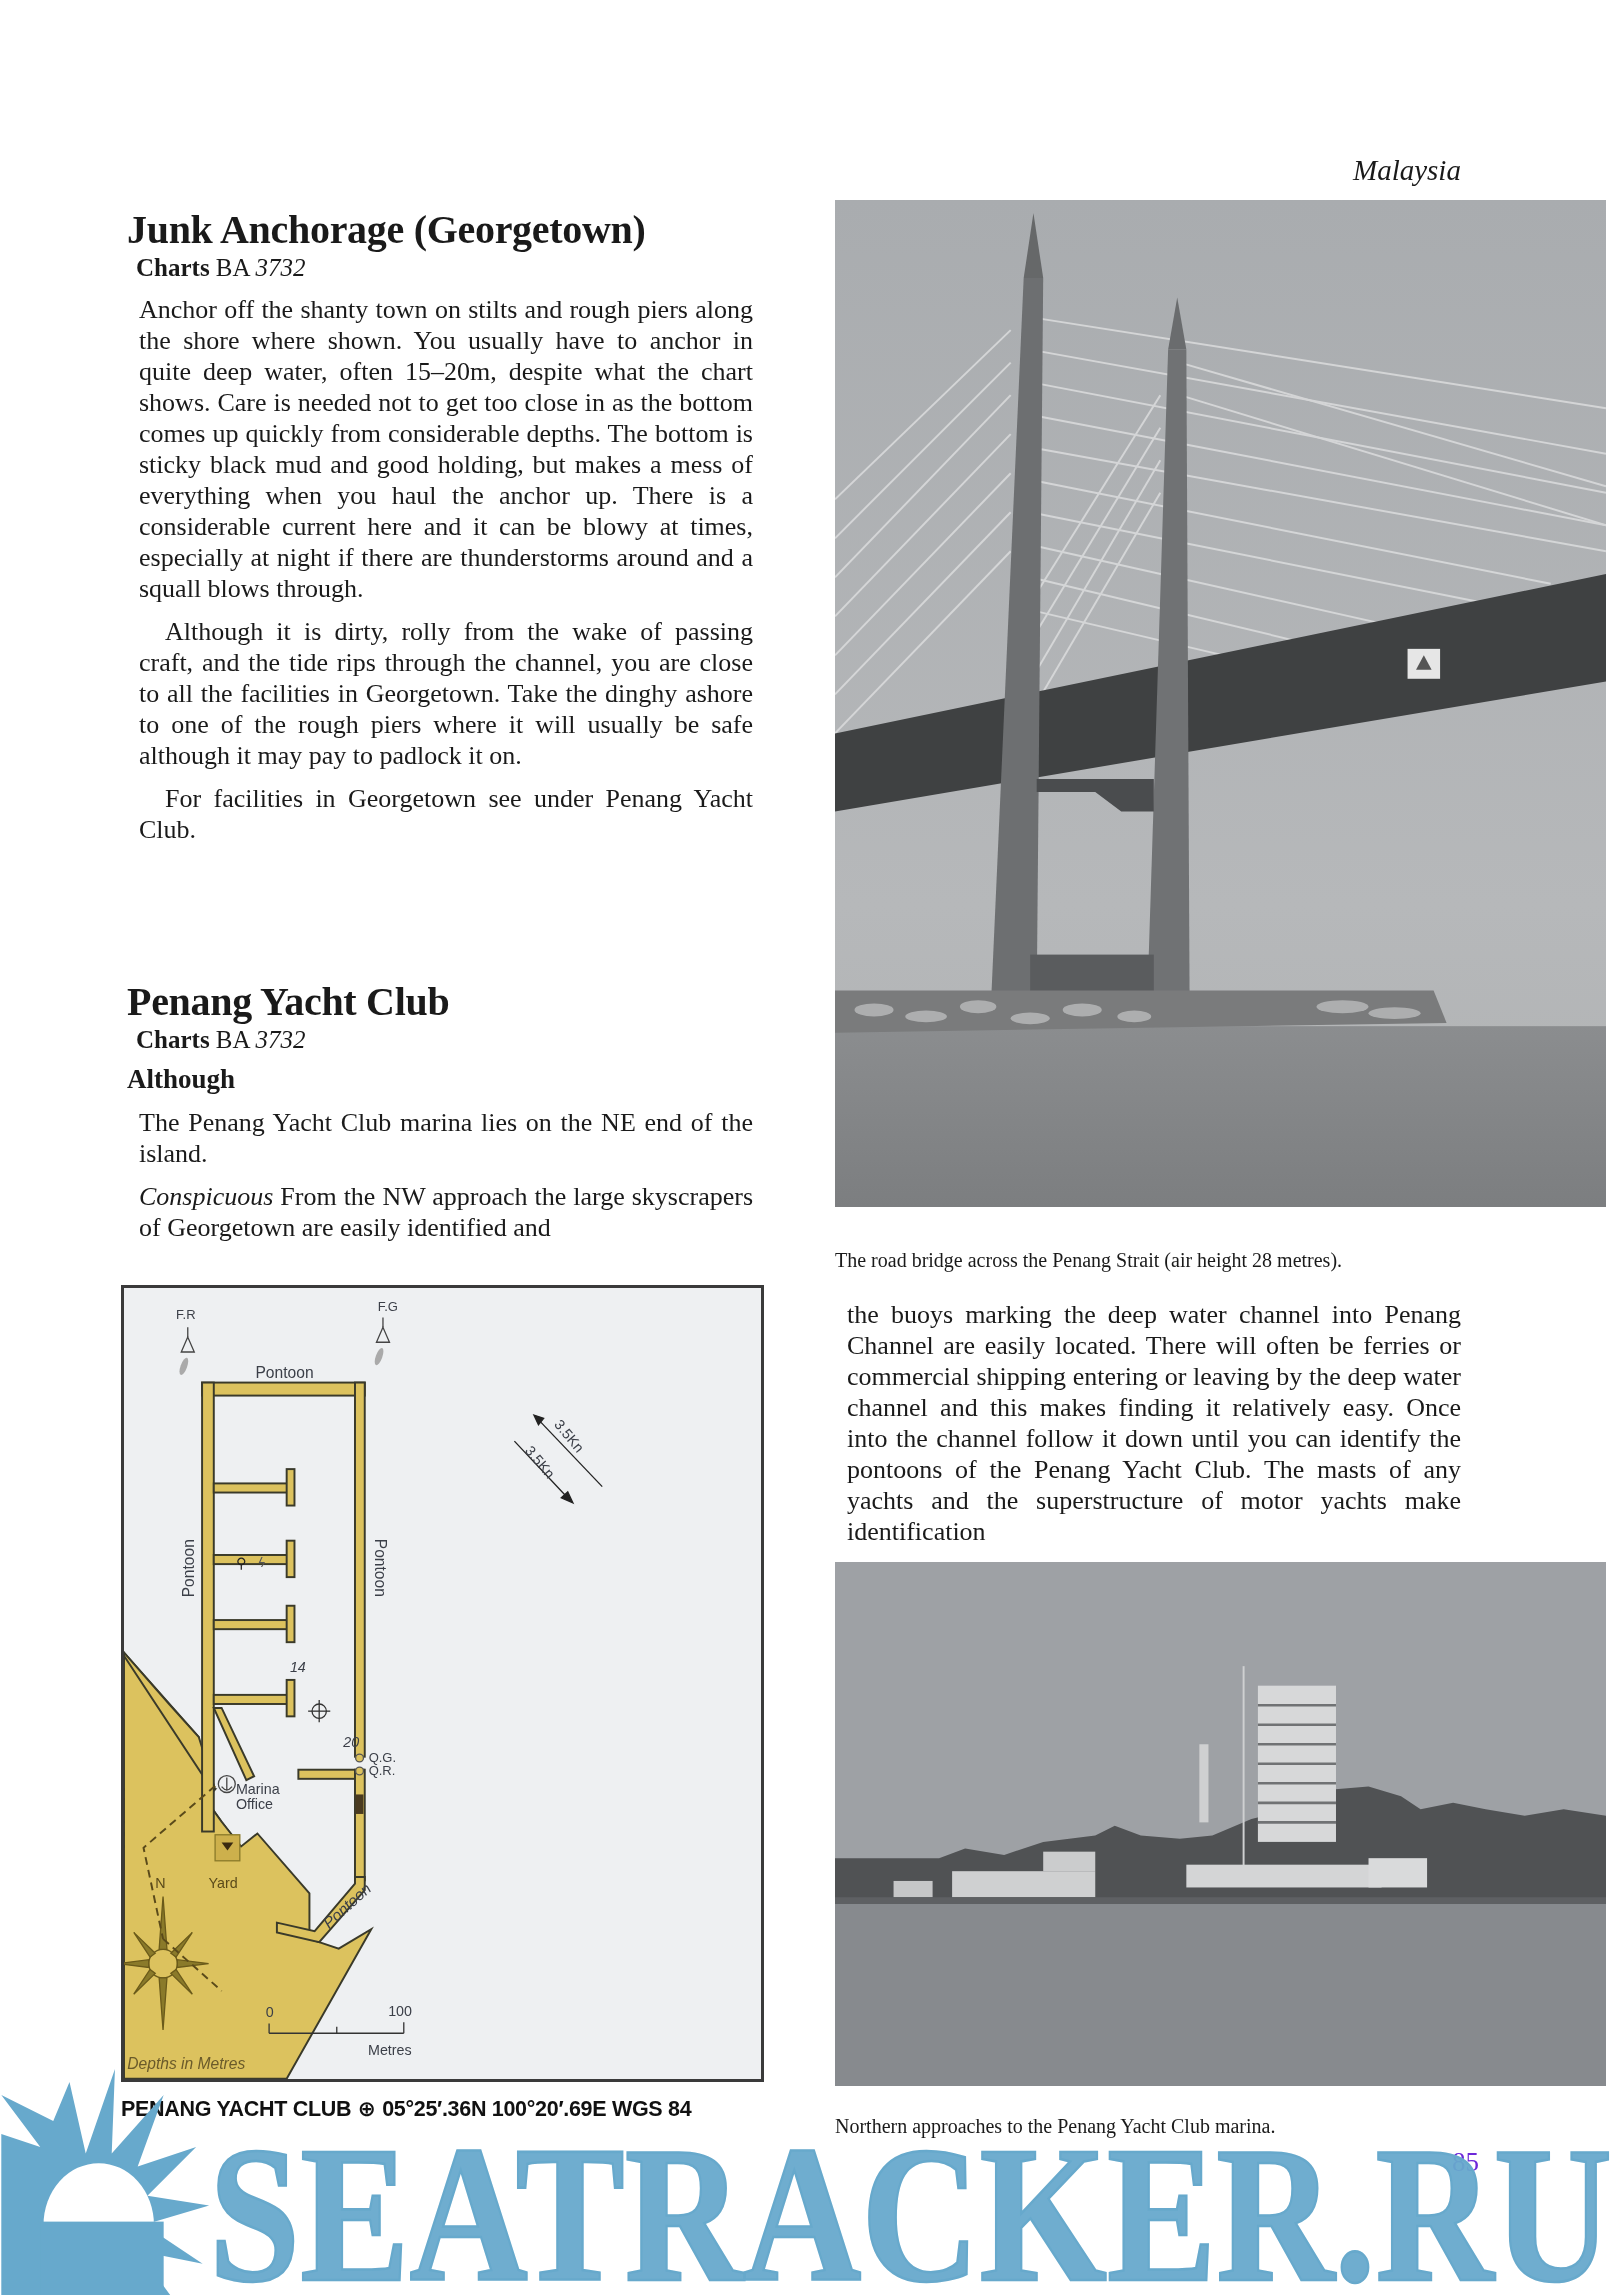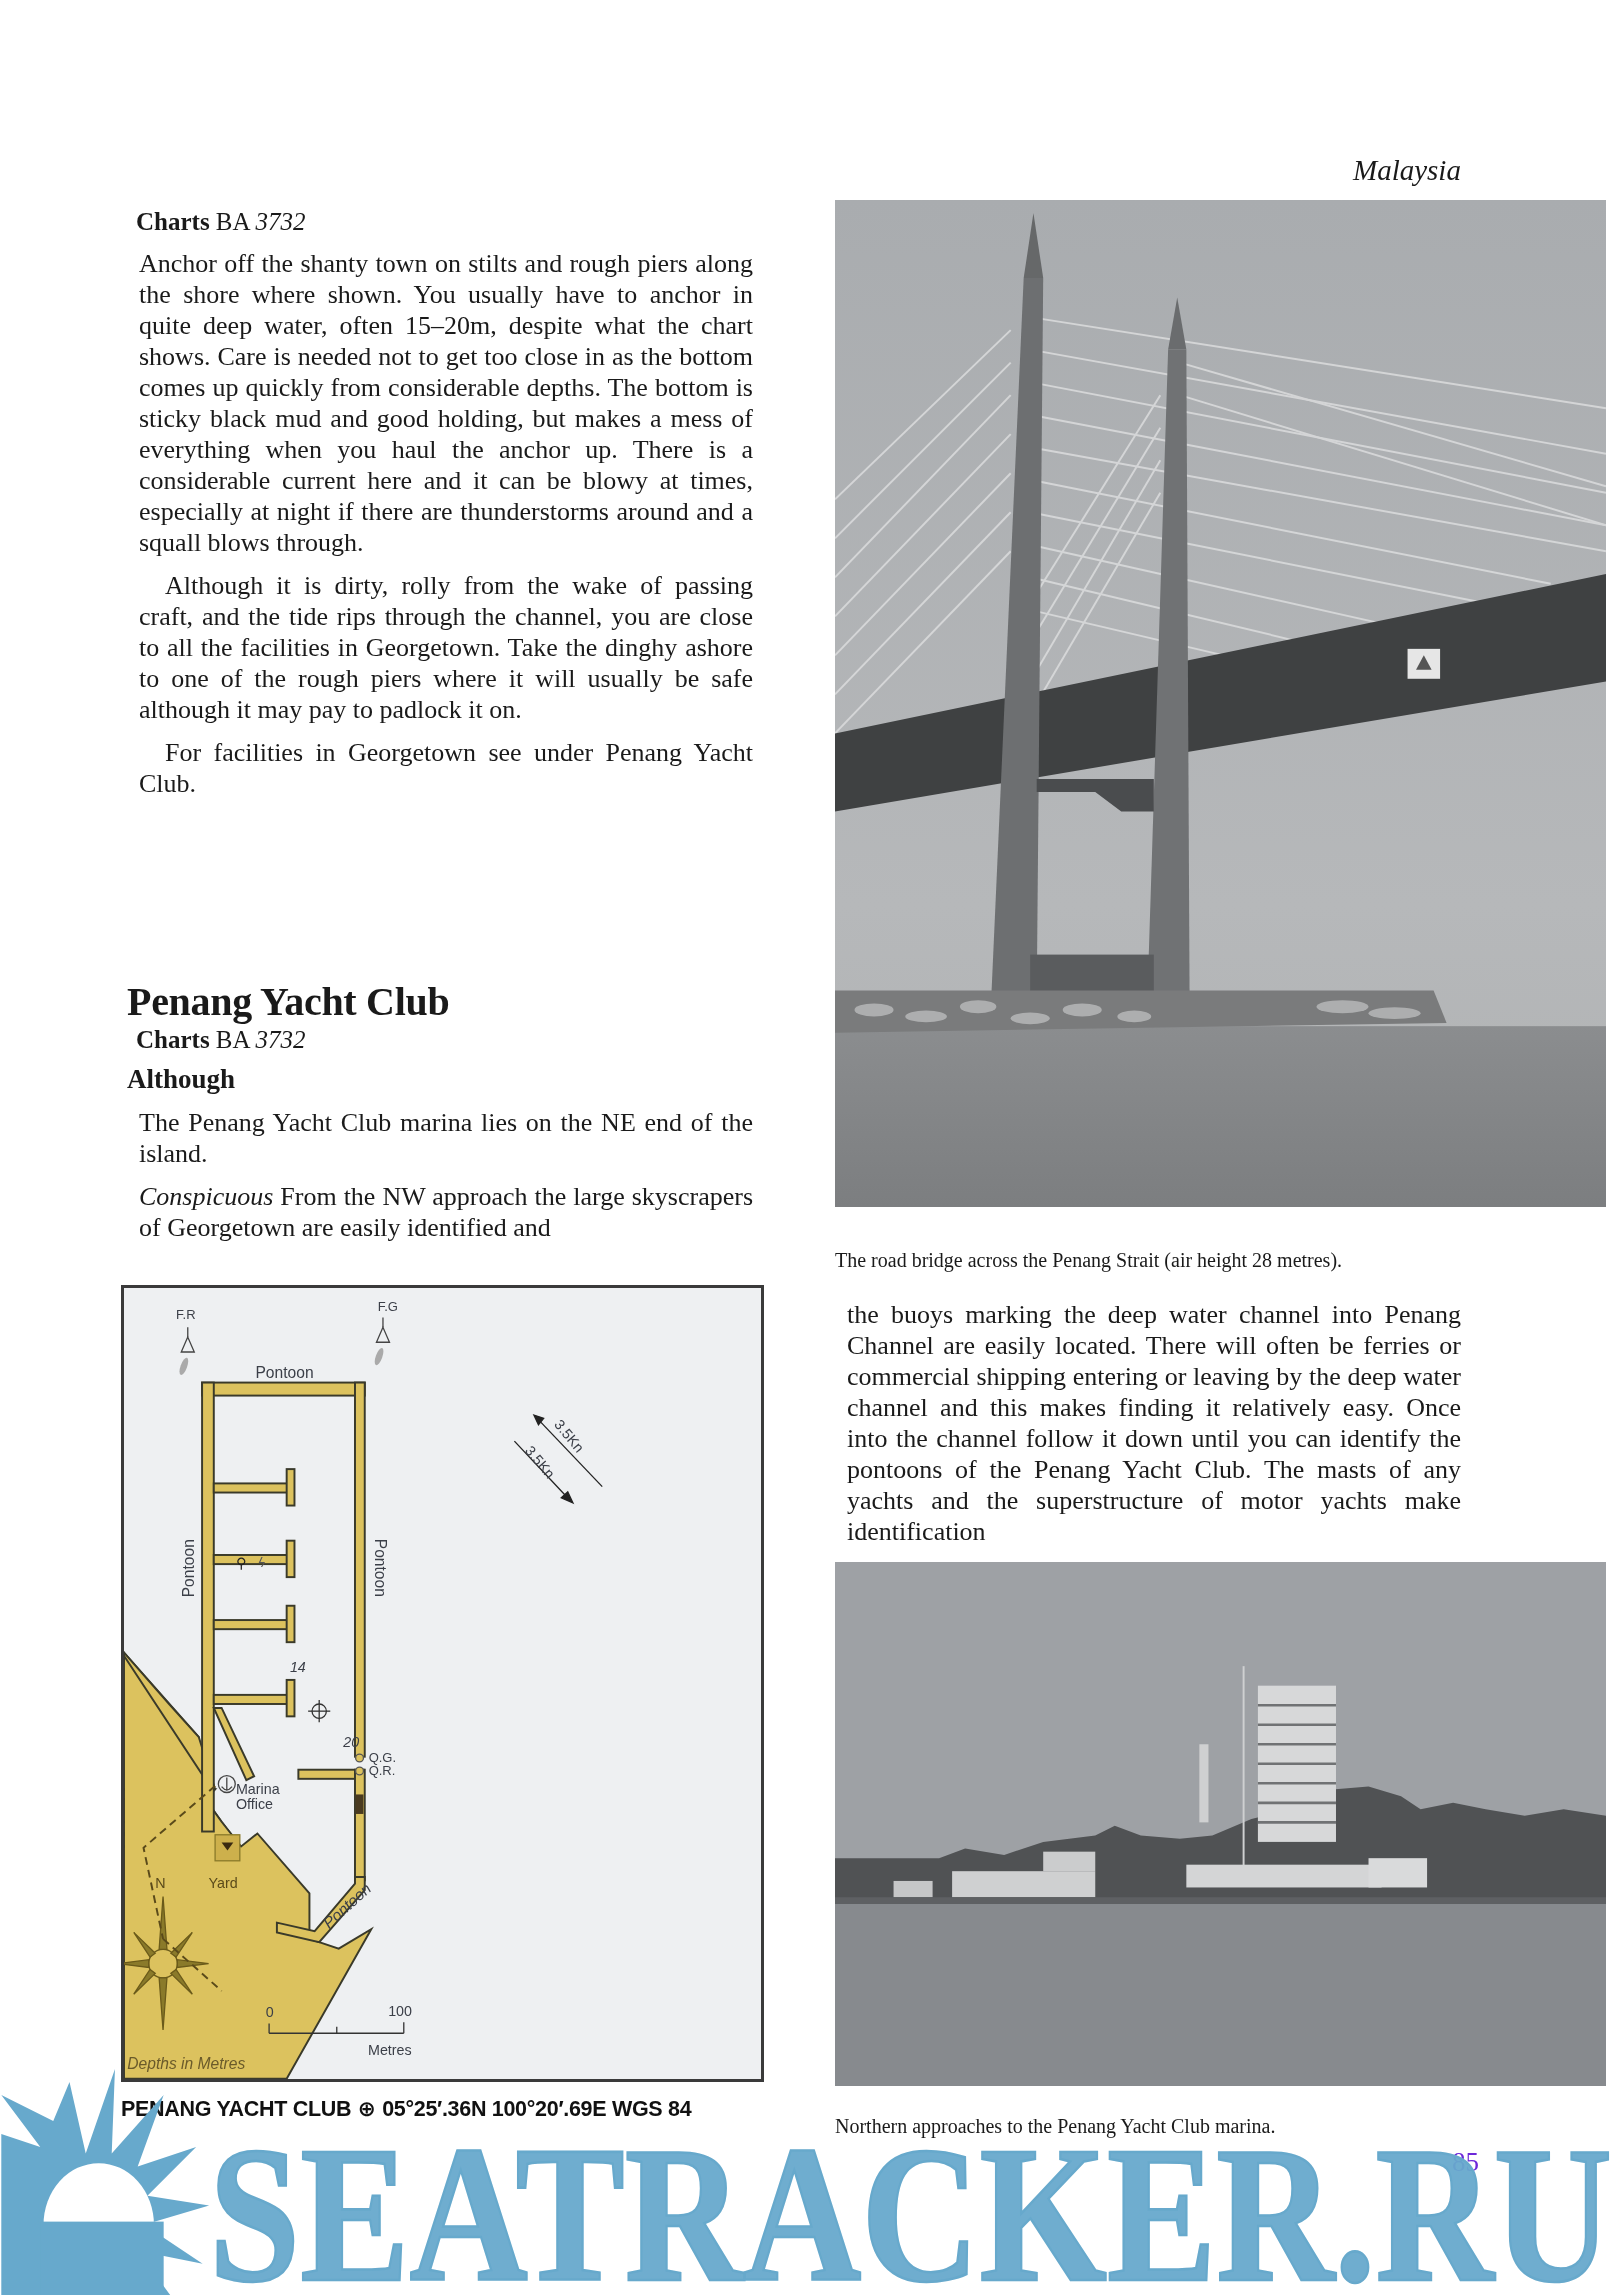--- a/index.html
+++ b/index.html
@@ -24,20 +24,21 @@
   .map-title { left:121px; top:2096px; font-family:"Liberation Sans", "DejaVu Sans", sans-serif; font-weight:bold; font-size:21.5px; letter-spacing:-0.3px; color:#111; white-space:nowrap; }
   .page-num { left:1452px; top:2147px; font-size:27px; color:#6d28d9; }
   .watermark { left:0; top:2056px; width:1623px; height:239px; pointer-events:none; }
 </style>
 </head>
 <body>
 
 <div class="abs running-head">Malaysia</div>
 
 <div class="abs col-left" style="top:207px;">
+  <div class="h1">Junk Anchorage (Georgetown)</div>
   <div class="charts">
     <b>Charts</b>
     <span>BA</span>
     <i>3732</i>
   </div>
   <div class="body-text" style="margin-top:7.8px;">
     <p>Anchor off the shanty town on stilts and rough piers along the shore where shown. You usually have to anchor in quite deep water, often 15–20m, despite what the chart shows. Care is needed not to get too close in as the bottom comes up quickly from considerable depths. The bottom is sticky black mud and good holding, but makes a mess of everything when you haul the anchor up. There is a considerable current here and it can be blowy at times, especially at night if there are thunderstorms around and a squall blows through.</p>
     <p class="indent">Although it is dirty, rolly from the wake of passing craft, and the tide rips through the channel, you are close to all the facilities in Georgetown. Take the dinghy ashore to one of the rough piers where it will usually be safe although it may pay to padlock it on.</p>
     <p class="indent">For facilities in Georgetown see under Penang Yacht Club.</p>
   </div>

